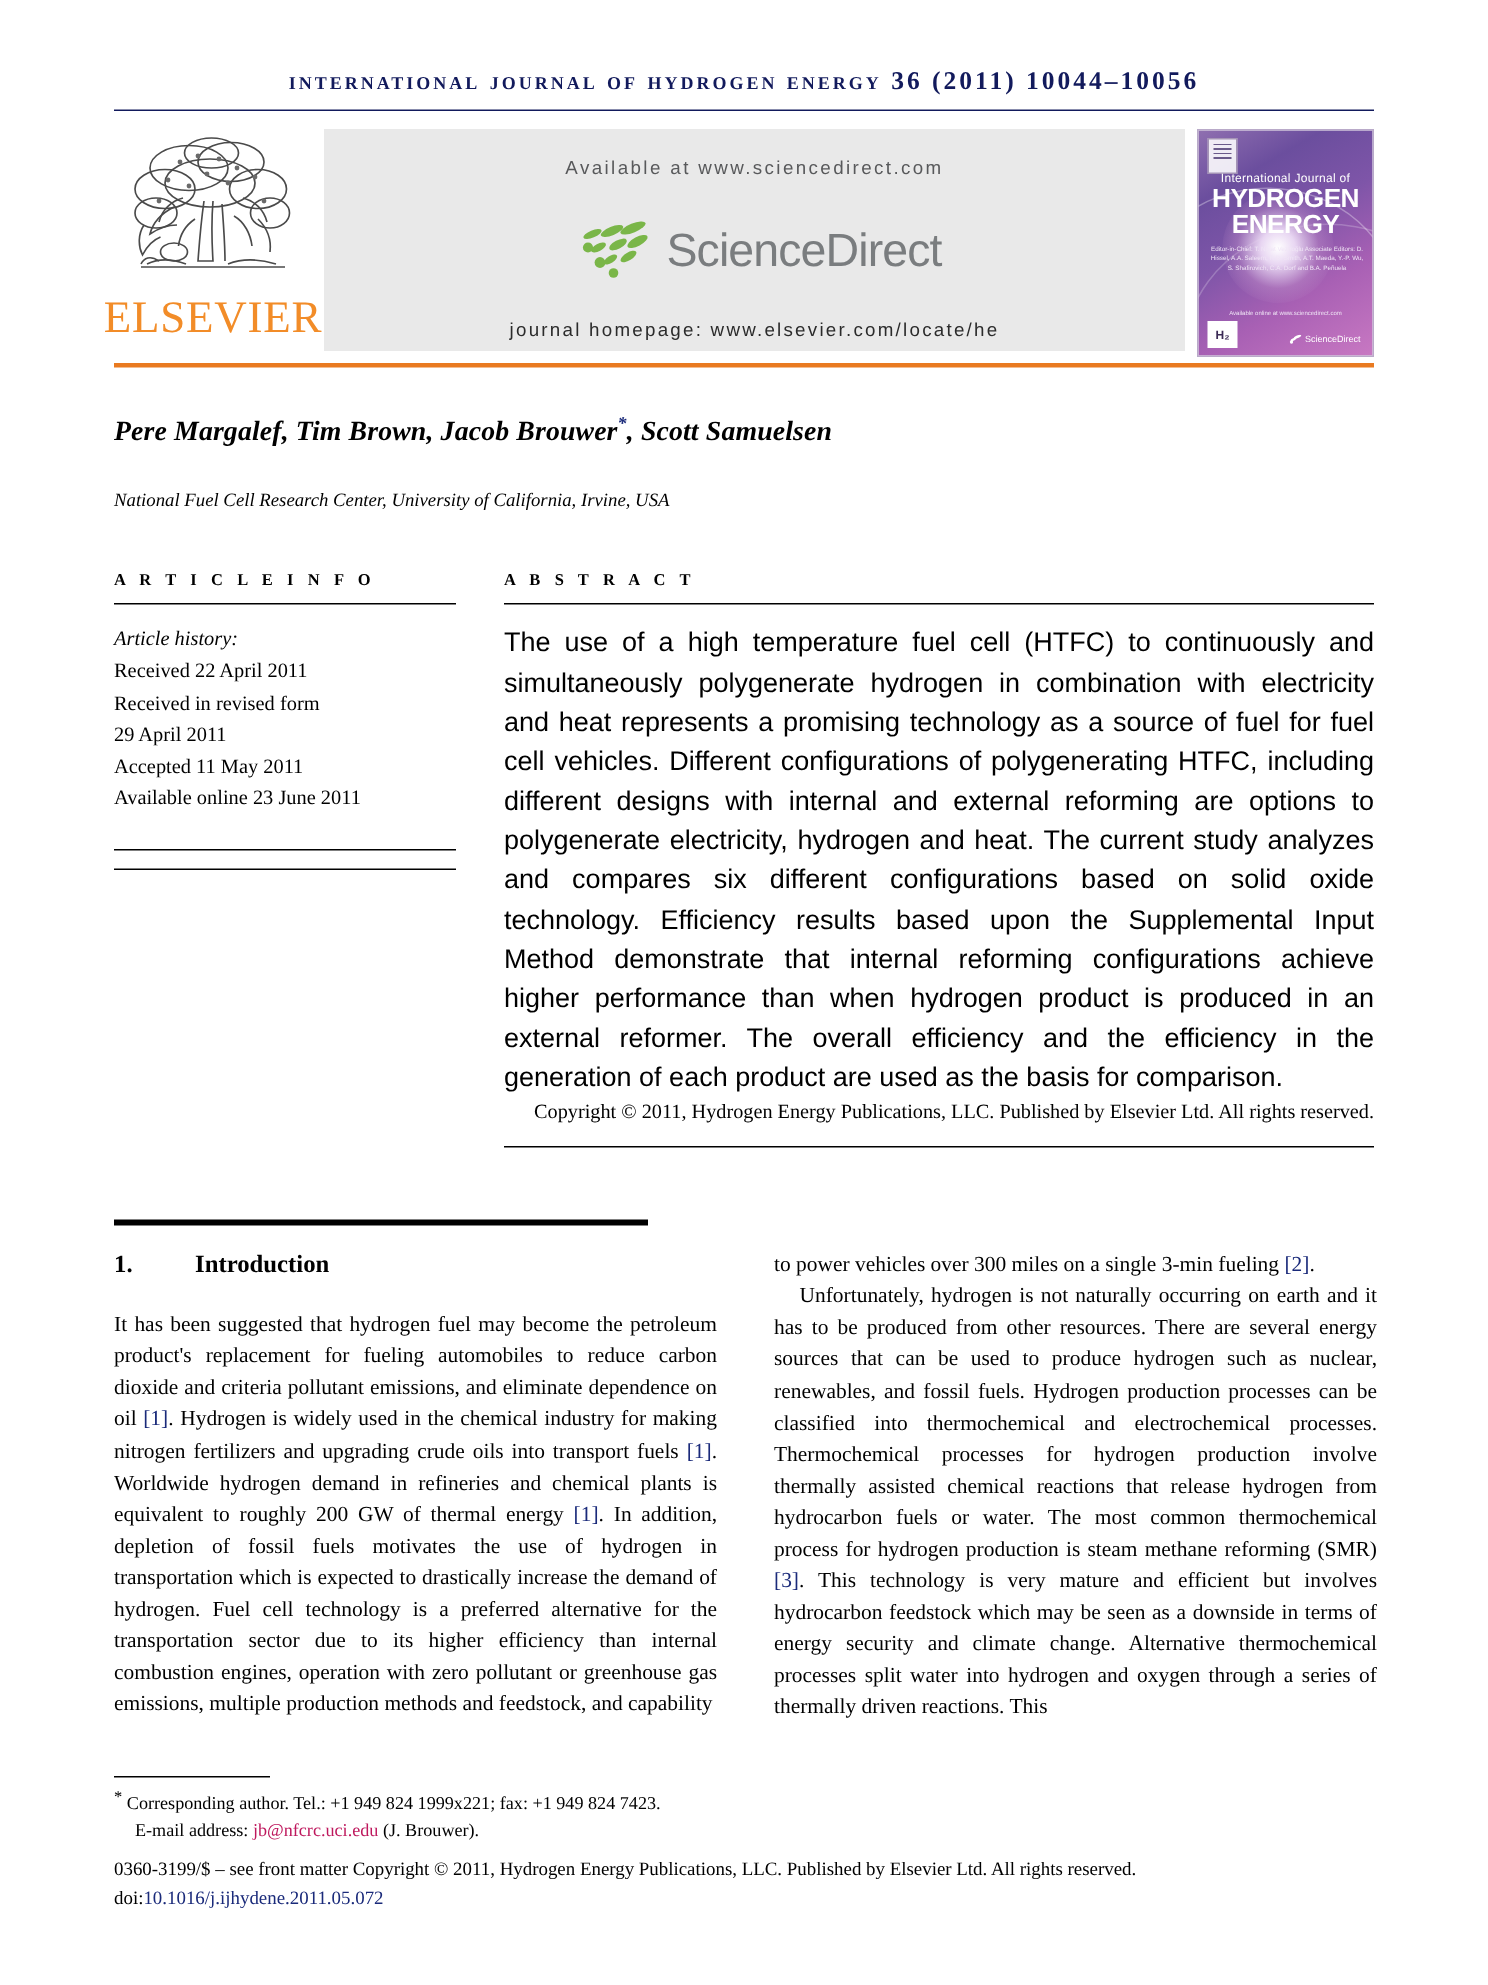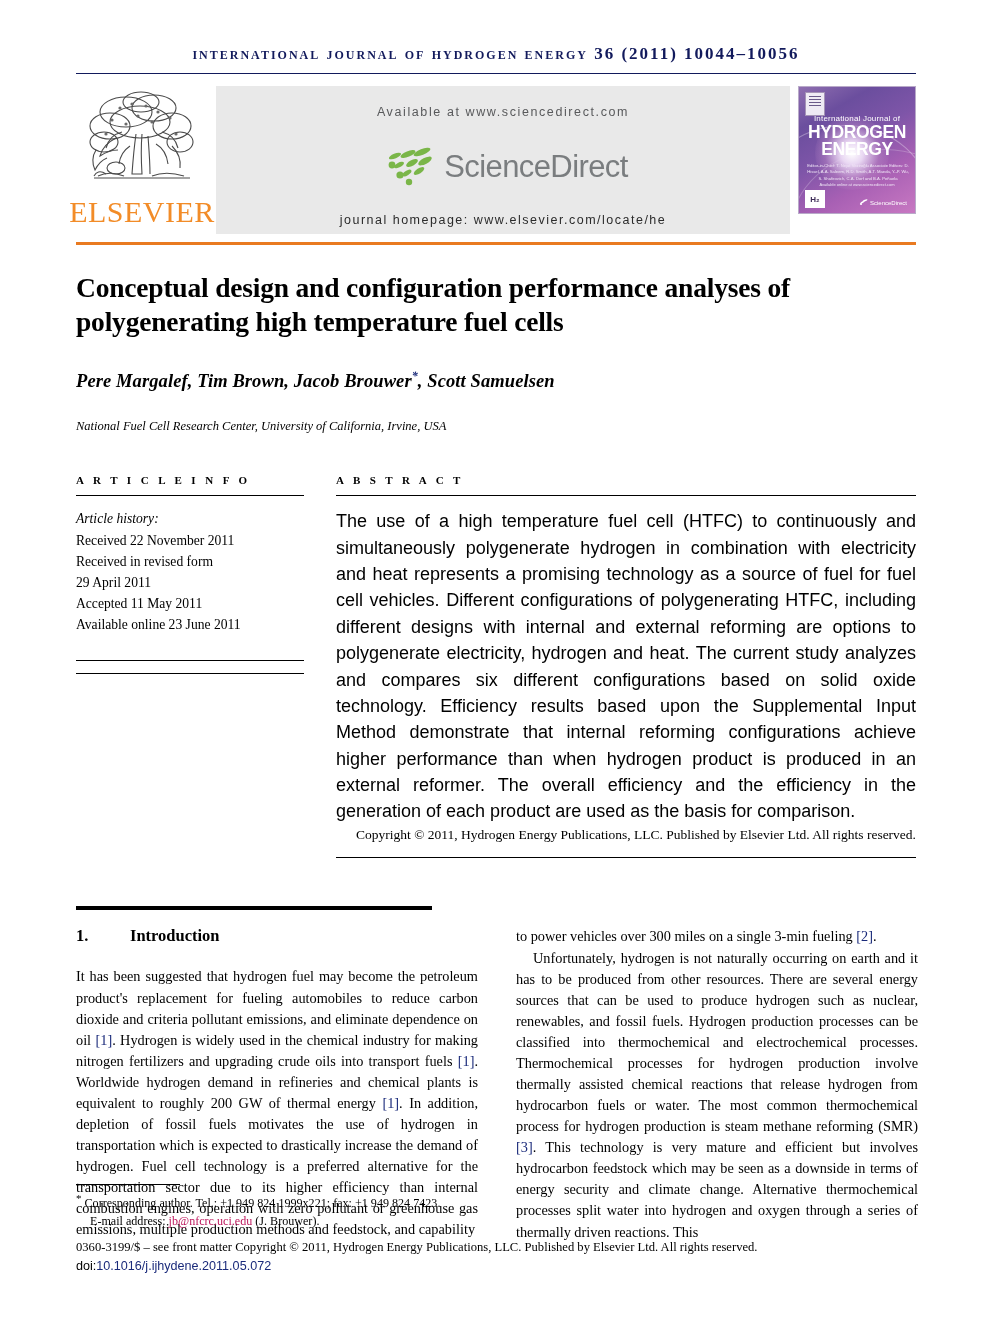--- a/index.html
+++ b/index.html
@@ -107,21 +107,21 @@
     color: #2b2b2b;
   }
   .cover-block {
     width: 120px;
     flex: 0 0 120px;
     padding: 4px 0 4px 2px;
     box-sizing: border-box;
   }
   .journal-cover {
     width: 118px;
-    height: 128px;
+    height: 152px;
     position: relative;
     overflow: hidden;
     background: linear-gradient(150deg,#8f6fb0 0%, #6b4e9e 22%, #7e55a8 45%, #a860b4 70%, #c878c2 100%);
     border: 1px solid #b9aac9;
     box-sizing: border-box;
   }
   .cover-glow {
     position: absolute;
     left: 46%; top: 52%;
     width: 74px; height: 74px;
@@ -344,21 +344,21 @@
   .footnote-line .star { font-size: 11px; vertical-align: super; }
   .indent-1 { padding-left: 14px; }
   .link { color: #be185d; }
   .copy-line {
     font-family: "Liberation Serif", serif;
     font-size: 12.6px;
     line-height: 1.52;
     margin-top: 8px;
   }
   .doi-line {
-    font-family: Liberation Sans, sans-serif;
+    font-family: Liberation Serif, serif;
     font-size: 12.6px;
     line-height: 1.52;
     color: #1a2a7a;
   }
   .doi-line .doi-prefix { color: #000; }
 </style>
 </head>
 <body>
 
 <div class="page">
@@ -458,35 +458,34 @@
               </g>
           </svg>
           <span>ScienceDirect</span>
         </div>
       </div>
     </div>
   </div>
 
   <div class="title-rule-top"></div>
 
-  <h1 class="article-title">Conceptual design and configuration performance analyses of polygenerating high temperature fuel cells</h1>
 
   <div class="authors"><span>Pere Margalef, Tim Brown, Jacob Brouwer</span><sup>*</sup><span>, Scott Samuelsen</span></div>
 
   <div class="affiliation">National Fuel Cell Research Center, University of California, Irvine, USA</div>
 
   <div class="info-abstract">
 
     <div class="col-info">
       <div class="sec-label">A R T I C L E   I N F O</div>
       <div class="hairline"></div>
 
       <div class="info-group">
         <div class="lead">Article history:</div>
-        <div>Received 22 November 2011</div>
+        <div>Received 22 April 2011</div>
         <div>Received in revised form</div>
         <div>29 April 2011</div>
         <div>Accepted 11 May 2011</div>
         <div>Available online 23 June 2011</div>
       </div>
 
       <div class="info-spacer"></div>
       <div class="info-rule"></div>
 
 

